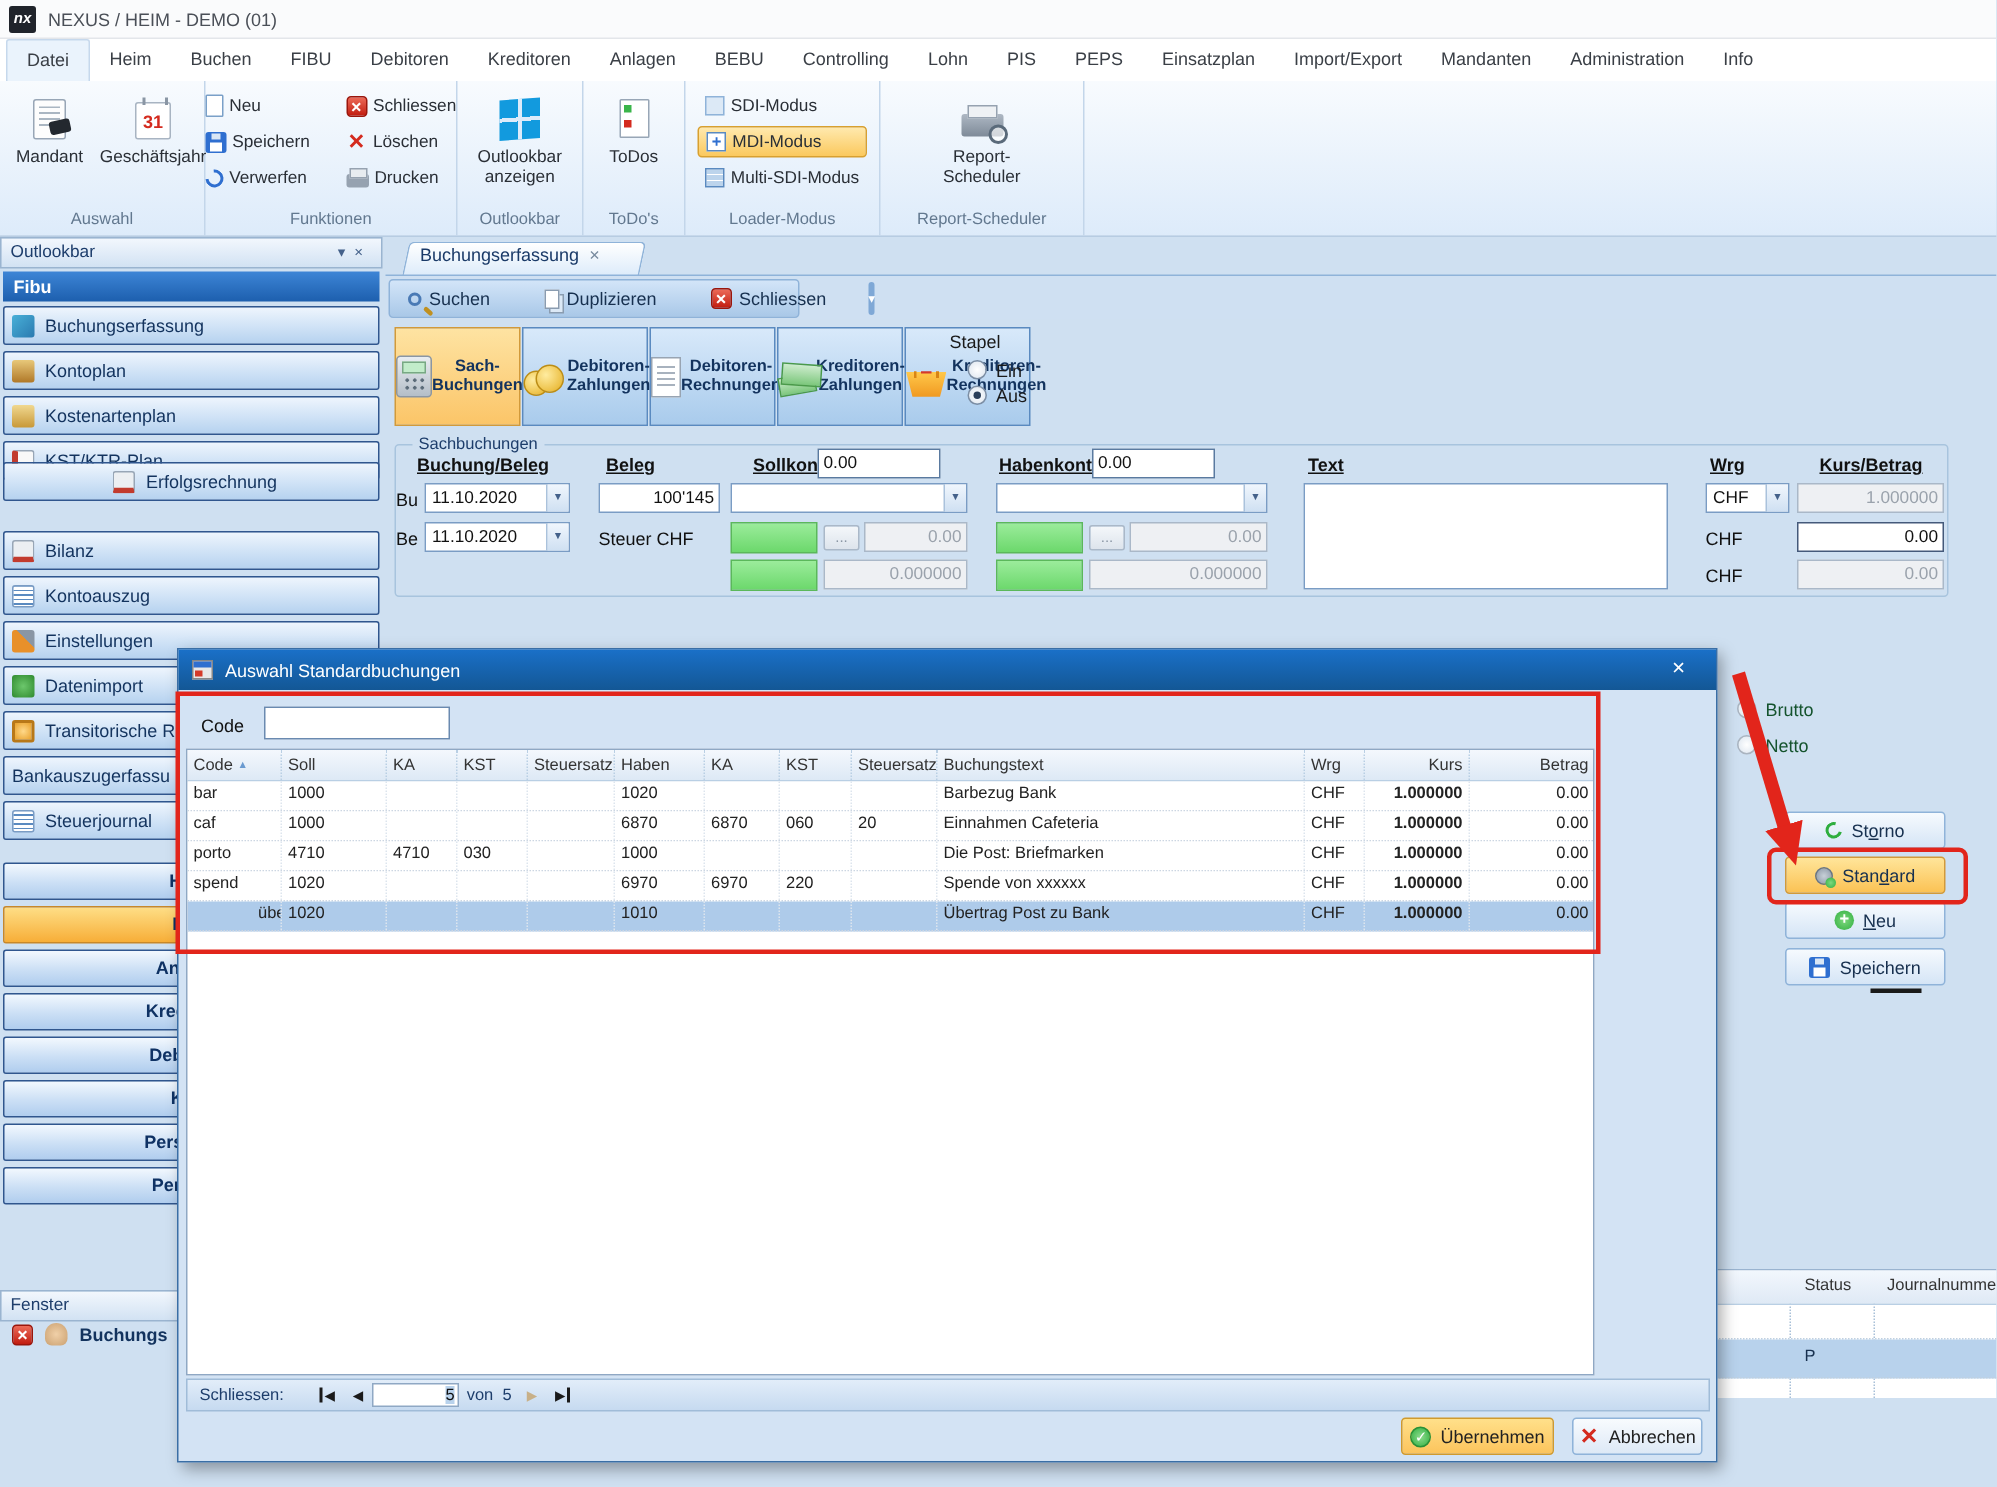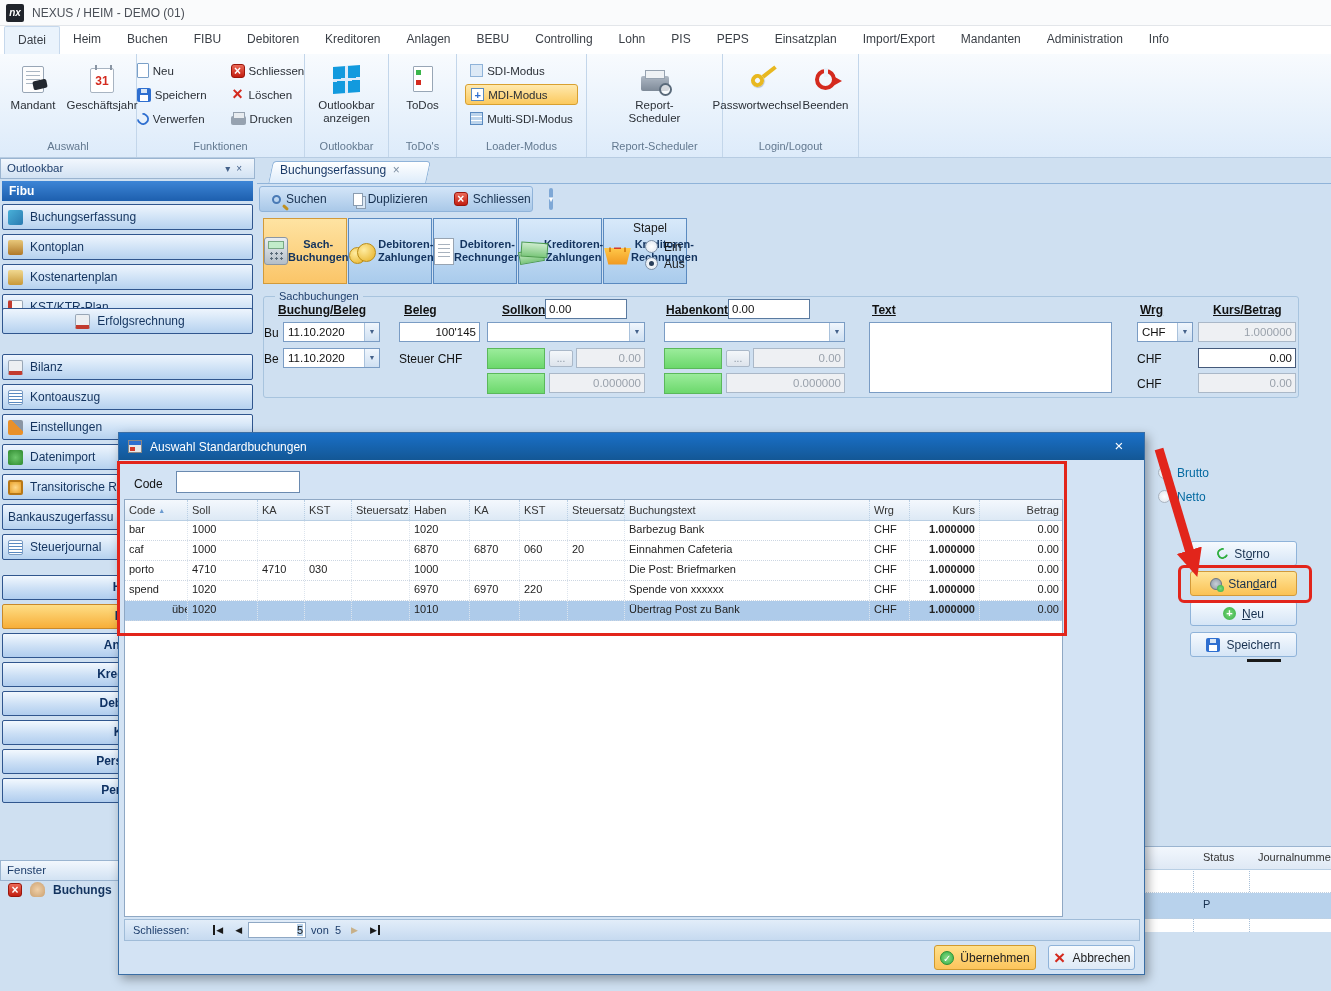--- a/index.html
+++ b/index.html
@@ -85,21 +85,21 @@
   .einstellungen-tools-icon{background:linear-gradient(45deg,#e8902a 60%,#8a96a4 60%)}
   .datenimport-icon{background:radial-gradient(#6cc76c,#2f8a2f);border-radius:50%}
   .transitorische-clock-icon{background:radial-gradient(#ffd98a,#e8a02a);border:2px solid #b87818;border-radius:50%}
   .hand-icon{width:15px;height:15px;background:radial-gradient(#f0d0a8,#caa070);border-radius:50% 50% 30% 30%}
 
   
   .doc-tab{position:absolute;left:268px;top:161px;width:158px;height:23px;background:linear-gradient(#ffffff,#dcebfa);border:1px solid #8fb3d9;border-bottom:none;border-radius:4px 4px 0 0;transform:skewX(-12deg);transform-origin:bottom left}
   .doc-tab-label{position:absolute;left:280px;top:163px;color:#1a3a68;font-size:12px}
   .tabline{position:absolute;left:257px;top:183px;width:1074px;height:1px;background:#8fb3d9}
   .toolbar-strip{position:absolute;left:257px;top:184px;width:1074px;height:29px;background:#cfe0f2}
-  .toolbar{position:absolute;left:259px;top:186px;width:274px;height:26px;background:linear-gradient(#d3e5f8,#a9c8e8);border:1px solid #8fb3d9;border-radius:3px;display:flex;align-items:center;padding:0 4px;gap:10px}
+  .toolbar{position:absolute;left:259px;top:186px;width:274px;height:26px;background:linear-gradient(#d3e5f8,#a9c8e8);border:1px solid #8fb3d9;border-radius:3px;display:flex;align-items:center;padding:0 4px;gap:20px}
   .tbtn{display:flex;align-items:center;gap:5px;padding:0 8px;height:22px;border-radius:2px;color:#17304f;cursor:default}
   .search-icon{width:9px;height:9px;border:2px solid #4a7ab5;border-radius:50%}
   .search-icon::after{content:"";position:absolute;left:8px;top:9px;width:7px;height:3px;background:#c09020;transform:rotate(42deg);border-radius:2px}
   .duplicate-icon{width:10px;height:13px;background:#fff;border:1px solid #8a9cb0;box-shadow:3px 3px 0 -1px #dce9f6,3px 3px 0 0 #8a9cb0}
   .tb-overflow{margin-left:auto;width:13px;height:22px;background:#7fa8d6;border-radius:2px;color:#fff;font-size:9px;text-align:center;line-height:22px}
 
   .btype{position:absolute;top:218px;width:84px;height:66px;border:1px solid #5a8ac0;background:linear-gradient(#d8e9fa,#a9cbec);display:flex;flex-direction:row;align-items:center;cursor:default}
   .btype.active{background:linear-gradient(#fee3a2,#fbc568);border-color:#d29a3a}
   .btype .bic{height:34px;display:flex;align-items:center;justify-content:center}
   .btype .blab{font-size:11px;font-weight:bold;color:#13335e;text-align:center;line-height:1.2}
@@ -114,21 +114,21 @@
   .banknotes-icon::after{content:"";position:absolute;left:2px;top:-8px;width:25px;height:13px;background:linear-gradient(#cdeccd,#7cc77c);border:1px solid #4a9a4a;transform:rotate(14deg)}
   .basket-icon{width:27px;height:17px;background:linear-gradient(#ffc84a,#f09820);clip-path:polygon(0 0,100% 0,84% 100%,16% 100%);margin-top:10px;position:relative}
   .basket-icon::before{content:"";position:absolute;top:-8px;left:5px;right:5px;height:10px;border:2px solid #d88414;border-bottom:none;border-radius:8px 8px 0 0}
   .basket-icon::after{content:"";position:absolute;top:-4px;left:10px;width:7px;height:5px;background:#d43a2a}
 
   .radio{position:absolute;width:13px;height:13px;border:1px solid #7c8ea4;border-radius:50%;background:radial-gradient(#fff,#dbe4ee)}
   .radio.checked::after{content:"";position:absolute;left:3px;top:3px;width:5px;height:5px;border-radius:50%;background:#2a3f5a}
   .radio.disabled{border-color:#aab4c0}
   .radio.disabled.checked::after{background:#8a96a4}
   .rlabel{position:absolute;font-size:12px;color:#1a1a1a}
-  .rlabel.dim{color:#0369a1}
+  .rlabel.dim{color:#14532d}
 
   .fieldset{position:absolute;left:263px;top:296px;width:1036px;height:102px;border:1px solid #a8c4de;border-radius:3px}
   .legend{position:absolute;left:275px;top:290px;background:#cfe0f1;padding:0 4px;color:#1d3d6b;font-size:11px}
   .fhead{position:absolute;font-weight:bold;text-decoration:underline;color:#111;font-size:12px}
   .flabel{position:absolute;color:#111;font-size:12px}
   .field{position:absolute;background:#fff;border:1px solid #7a9cc4;font-size:11.5px;padding:0 3px;line-height:18px;color:#111}
   .field.sunk{border:1px solid #5a7aa0}
   .field.num{text-align:right}
   .field.dis{background:#eef0f3;color:#9aa2ac;border-color:#aab8c8}
   .combo{position:absolute;background:#fff;border:1px solid #7a9cc4;display:flex;align-items:center}
@@ -316,37 +316,20 @@
       <div class="rbody">
         <div class="rlarge">
           <div class="icw">
             <span class="ric report-printer-icon"></span>
           </div>
           <div class="rlab">Report-Scheduler</div>
         </div>
       </div>
       <div class="rglabel">Report-Scheduler</div>
     </div>
-    <div class="rgroup" style="width: 136px;">
-      <div class="rbody">
-        <div class="rlarge">
-          <div class="icw">
-            <span class="ric key-icon"></span>
-          </div>
-          <div class="rlab">Passwortwechsel</div>
-        </div>
-        <div class="rlarge">
-          <div class="icw">
-            <span class="ric power-icon"></span>
-          </div>
-          <div class="rlab">Beenden</div>
-        </div>
-      </div>
-      <div class="rglabel">Login/Logout</div>
-    </div>
   </div>
 
 <div class="sb-header" style="top:158px">
   <span>Outlookbar</span>
   <span class="sb-hicons"><span>▾</span><span>×</span></span>
 </div>
 <div class="fibu-header" style="top:181px">Fibu</div>
 <div id="sb-items">
     <div class="sb-item" style="top: 204px;">
       <span class="sic booking-pen-icon"></span>

